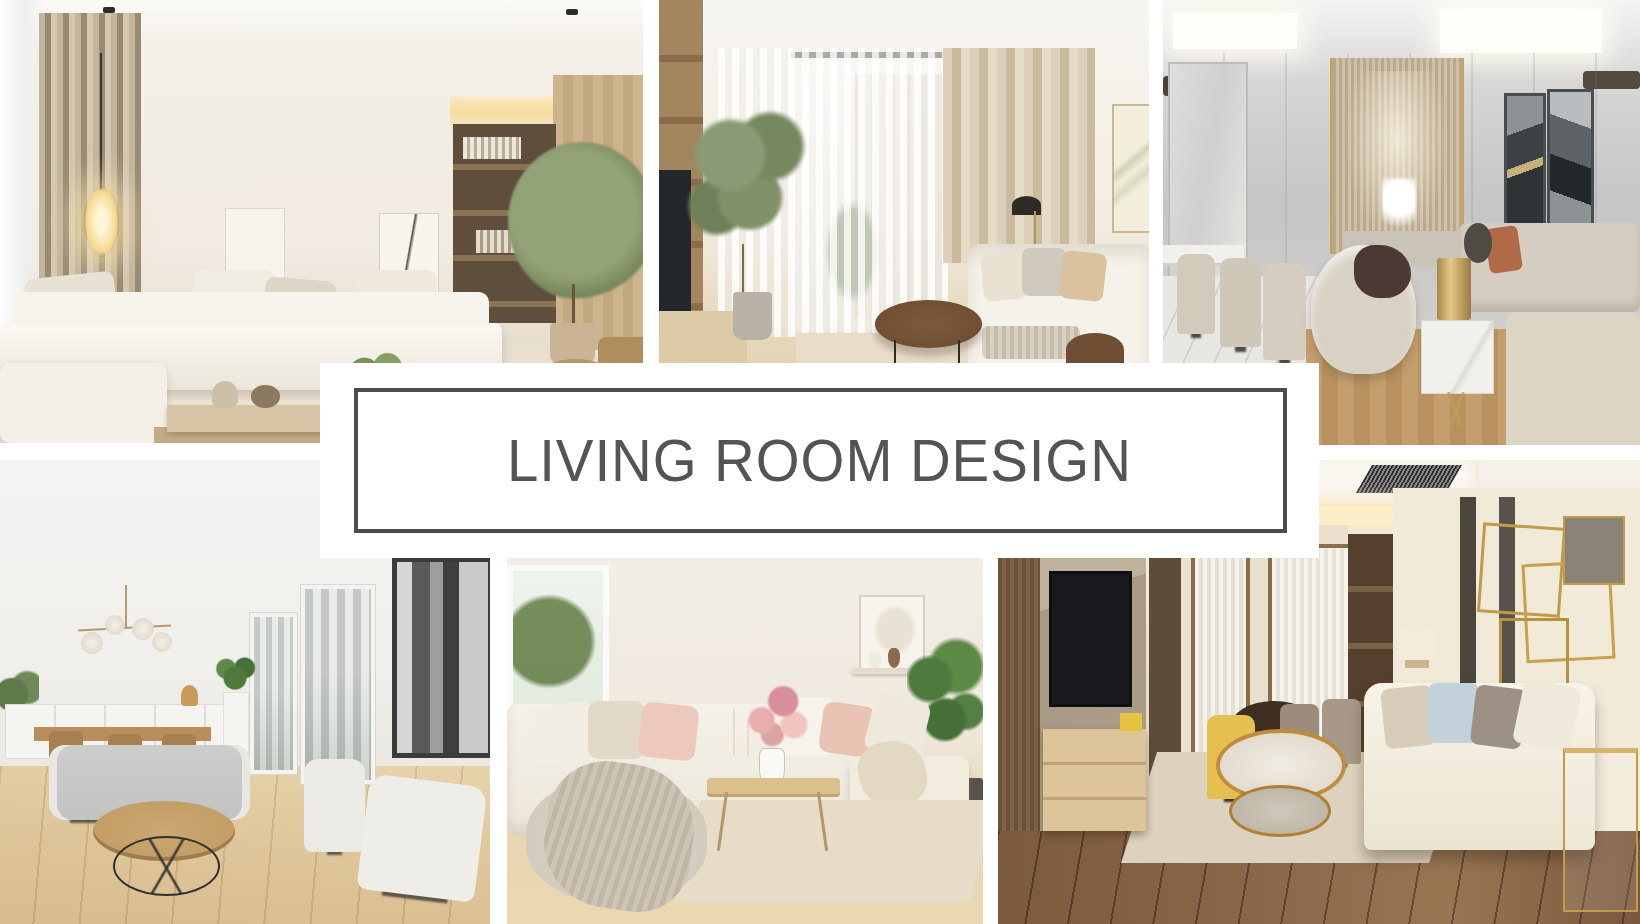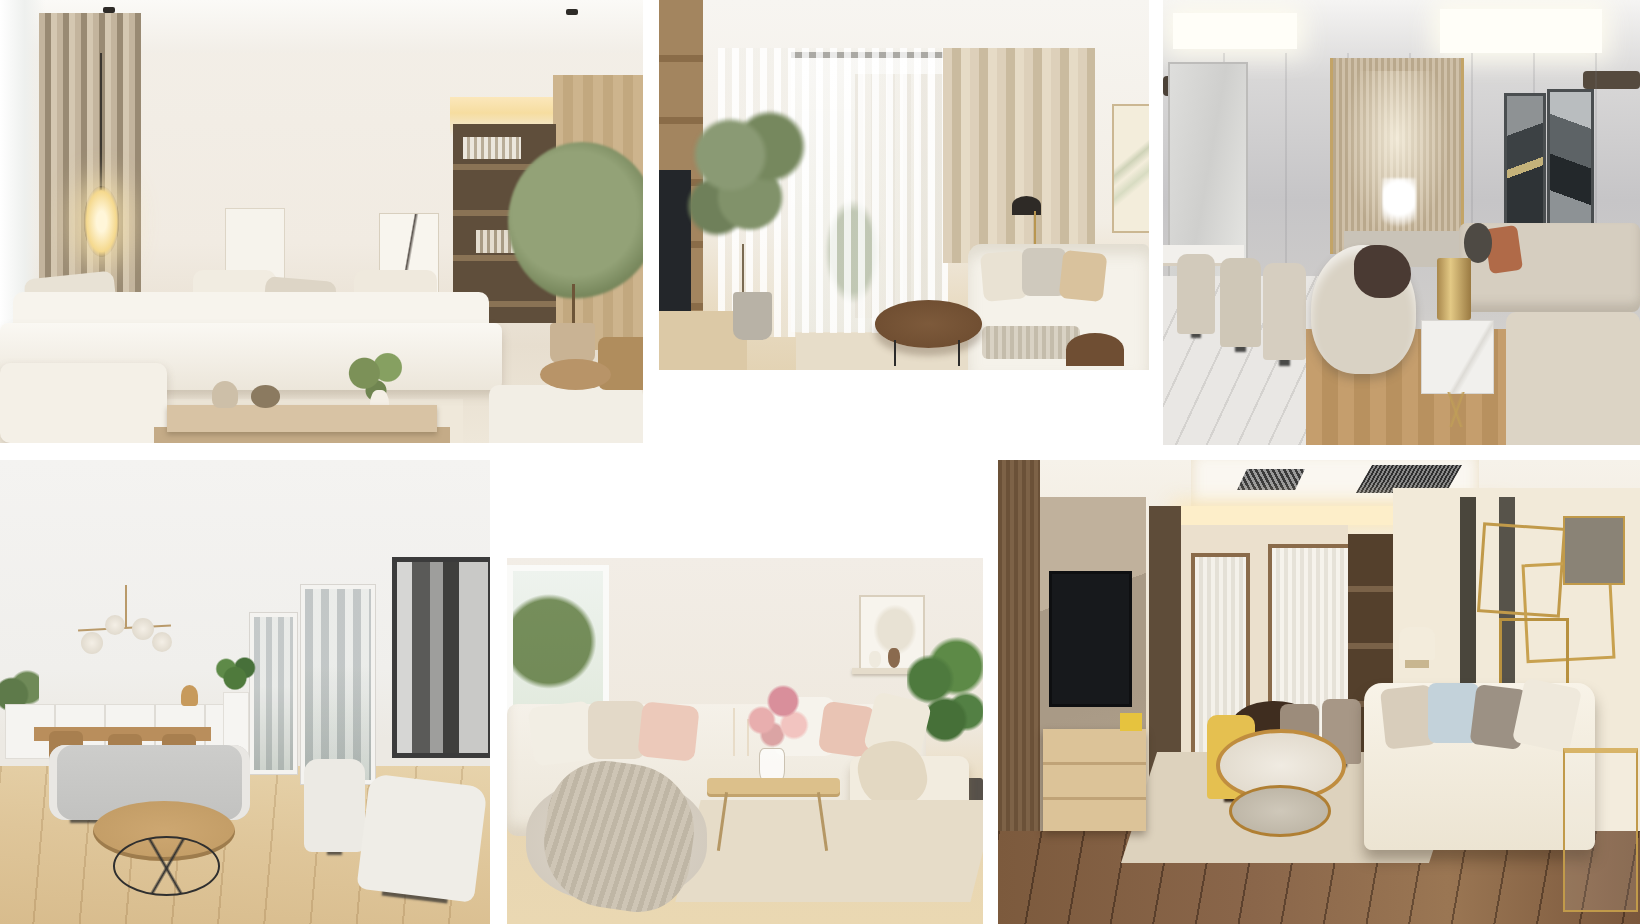--- a/index.html
+++ b/index.html
@@ -209,14 +209,18 @@
     <div class="s" style="left:57%;top:48%;width:36%;height:36%;background:linear-gradient(#f8f3e8,#ece4d2);border-radius:18px 18px 8px 8px;box-shadow:0 10px 14px rgba(50,35,20,.35);"></div>
     <div class="s" style="left:60%;top:49%;width:8%;height:13%;background:#d8cdbb;border-radius:8px;transform:rotate(-6deg);"></div>
     <div class="s" style="left:67%;top:48%;width:8%;height:13%;background:#c3d2da;border-radius:8px;"></div>
     <div class="s" style="left:74%;top:49%;width:8%;height:13%;background:#9c9184;border-radius:8px;transform:rotate(7deg);"></div>
     <div class="s" style="left:81%;top:48%;width:9%;height:14%;background:#efe9dc;border-radius:8px;transform:rotate(12deg);"></div>
     <div class="s" style="left:34%;top:58%;width:19%;height:14%;background:radial-gradient(#f0ebe2,#ddd5c6);border:4px solid #c08d3f;border-radius:50%;"></div>
     <div class="s" style="left:36%;top:70%;width:15%;height:10%;background:radial-gradient(#cfc8ba,#b8b0a0);border:3px solid #b07f33;border-radius:50%;"></div>
     <div class="s" style="left:88%;top:62%;width:11%;height:34%;border:2px solid #c19a4a;border-top:5px solid #d8b468;background:rgba(255,255,255,.12);"></div>
   </figure>
 
+  <div class="banner" style="background: rgb(255, 255, 255);">
+    <div class="banner-border" style="border-color: rgb(75, 75, 75);"></div>
+    <h1 class="title" style="color: rgb(84, 84, 86);">LIVING ROOM DESIGN</h1>
+  </div>
 
 </div>
 
 </body></html>

